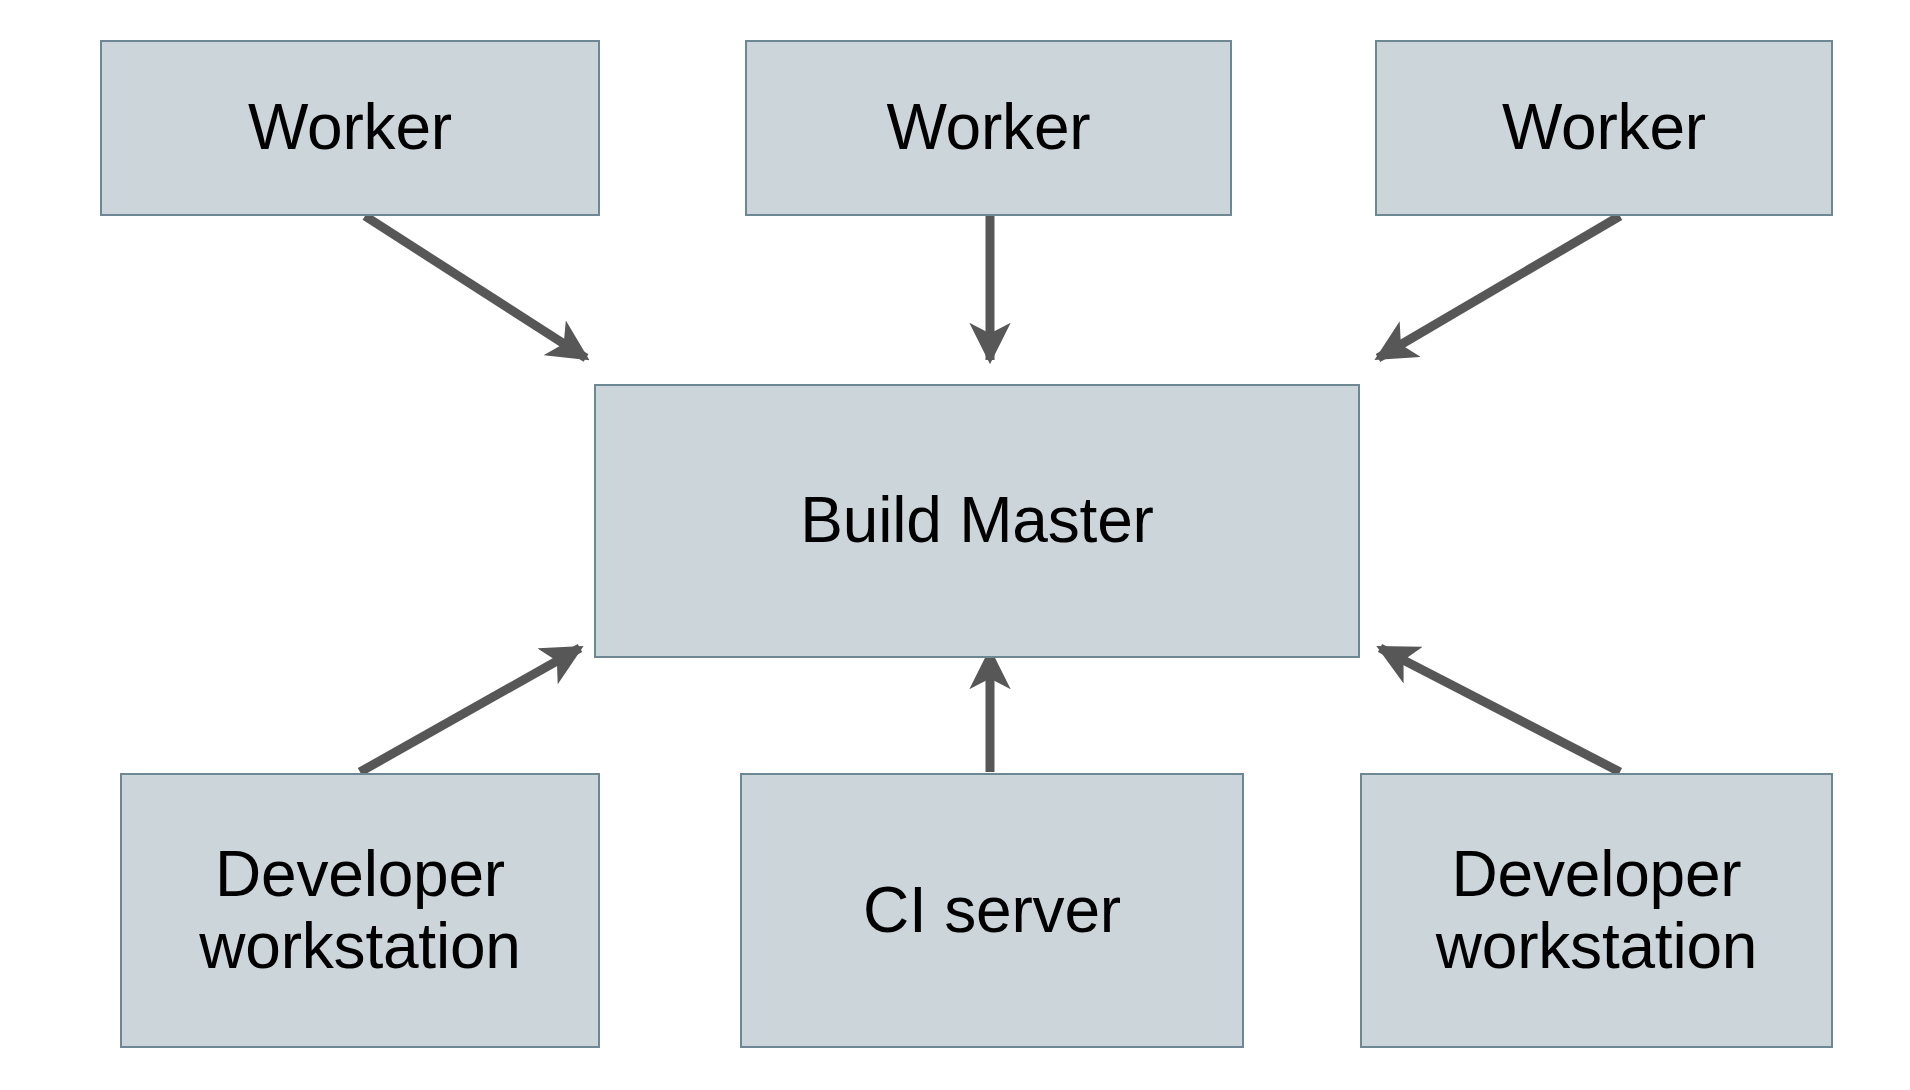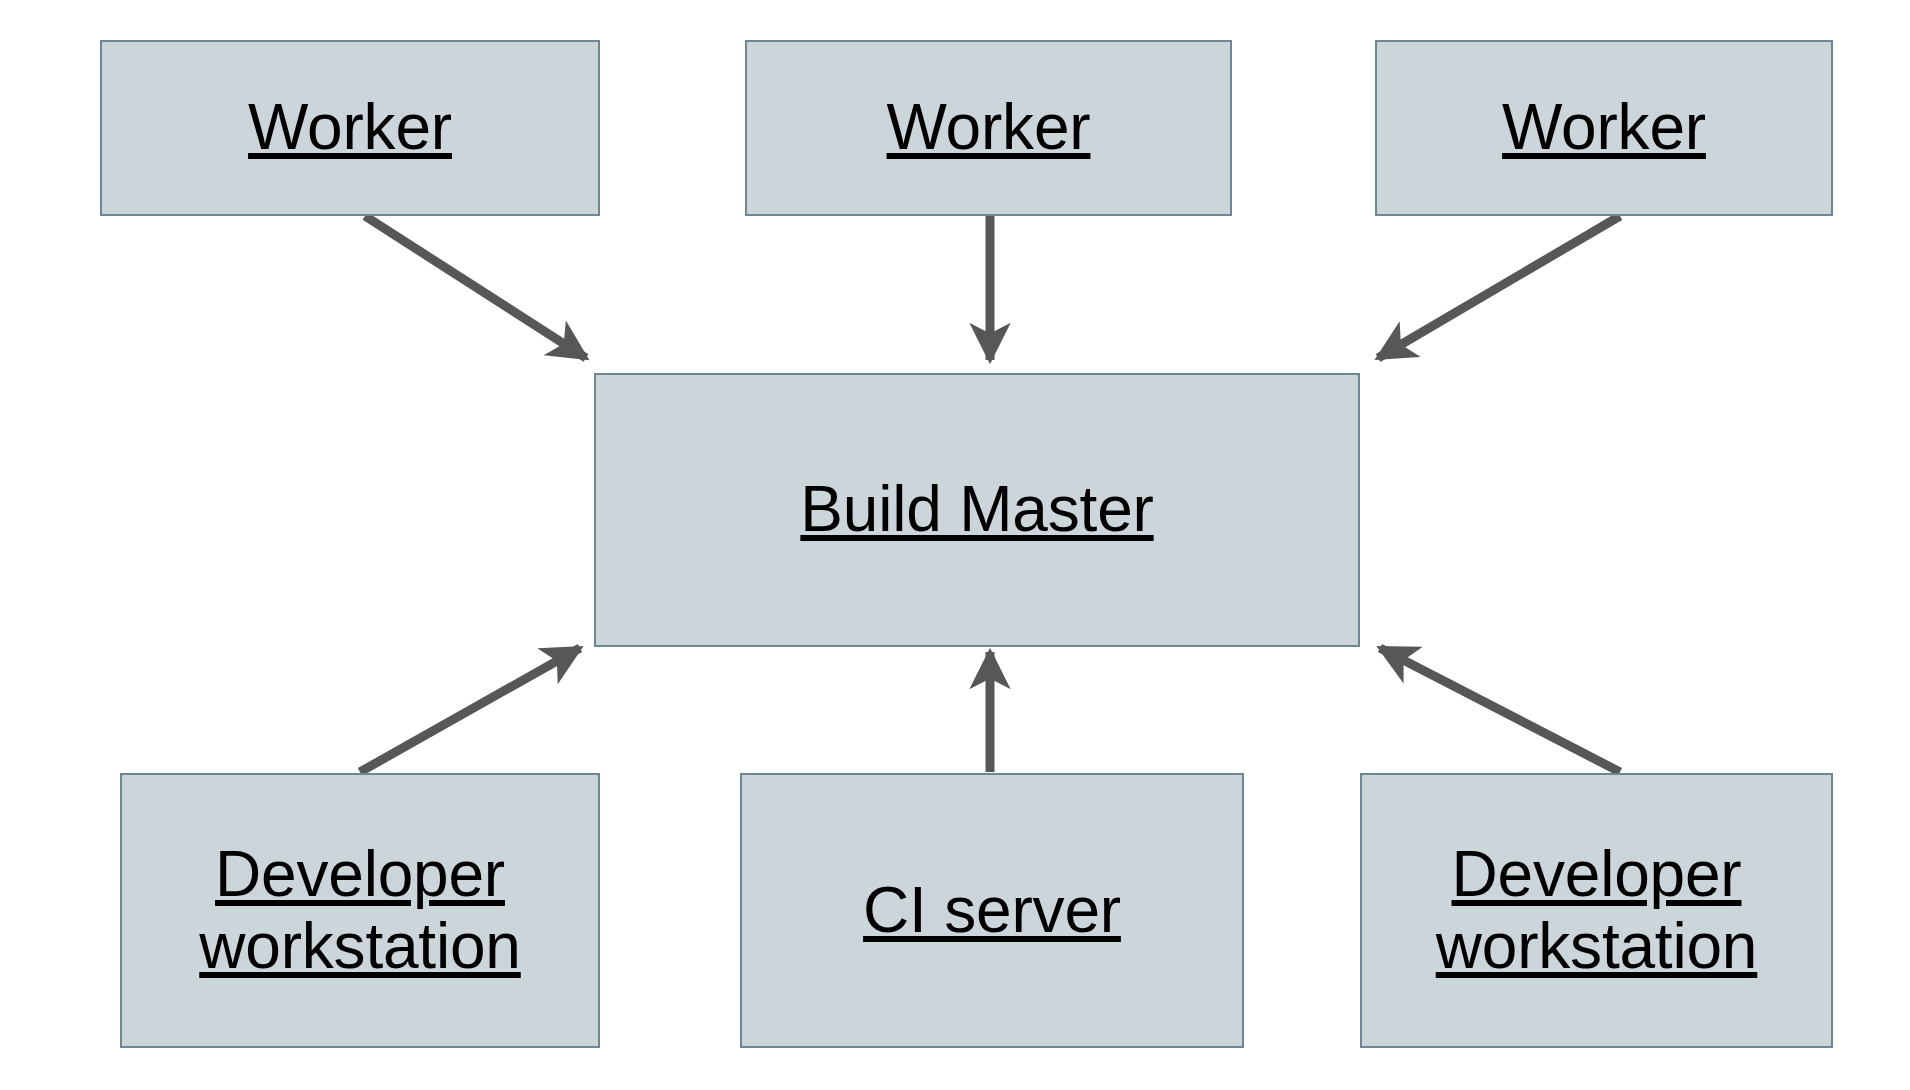--- a/index.html
+++ b/index.html
@@ -37,30 +37,29 @@
     text-align: center;
     color: #000000;
     line-height: 1.12;
     z-index: 2;
   }
   .node-label {
     display: block;
     padding: 0 8px;
     white-space: pre-line;
     letter-spacing: -0.2px;
-    text-decoration: underline;
   }
 
   
   #node-worker-1 { left: 100px;  top: 40px;  width: 500px; height: 176px; font-size: 64px; }
   #node-worker-2 { left: 745px;  top: 40px;  width: 487px; height: 176px; font-size: 64px; }
   #node-worker-3 { left: 1375px; top: 40px;  width: 458px; height: 176px; font-size: 64px; }
 
   
-  #node-build-master { left: 594px; top: 373px; width: 766px; height: 274px; font-size: 64px; }
+  #node-build-master { left: 594px; top: 384px; width: 766px; height: 274px; font-size: 64px; }
 
   
   #node-dev-ws-1 { left: 120px;  top: 773px; width: 480px; height: 275px; font-size: 64px; }
   #node-ci-server { left: 740px;  top: 773px; width: 504px; height: 275px; font-size: 64px; }
   #node-dev-ws-2 { left: 1360px; top: 773px; width: 473px; height: 275px; font-size: 64px; }
 </style>
 </head>
 <body>
 
 <div id="canvas">

